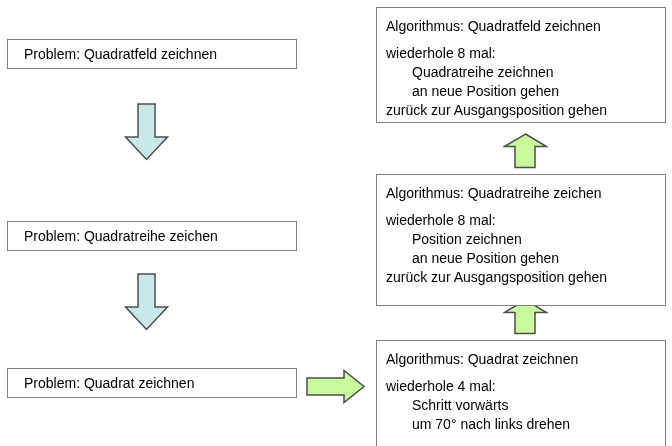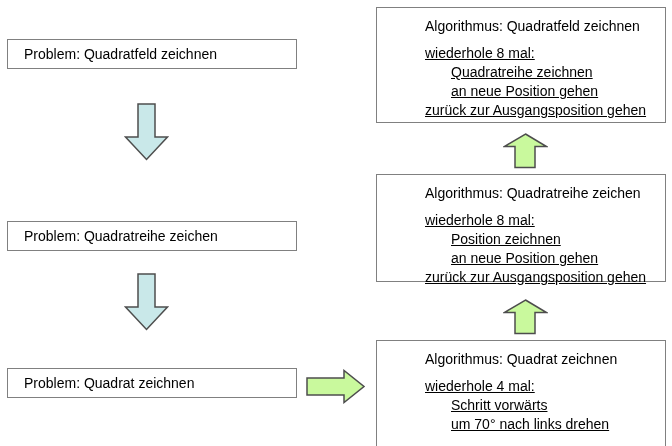--- a/index.html
+++ b/index.html
@@ -28,29 +28,27 @@
     left: 7px;
     width: 290px;
     height: 30px;
     display: flex;
     align-items: center;
     padding-left: 16px;
   }
   .algo-box {
     left: 376px;
     width: 290px;
-    padding-left: 39px;
   }
   .algo-title {
     padding: 10px 9px 0 9px;
     white-space: nowrap;
   }
   .algo-body {
     padding: 9px 9px 0 9px;
-    text-decoration: underline;
   }
   .algo-line {
     line-height: 19px;
     white-space: nowrap;
   }
   .algo-line.indent {
     padding-left: 26px;
   }
   .arrow {
     position: absolute;
@@ -114,21 +112,21 @@
   <div class="box algo-box" style="top:7px; height:116px;">
     <div class="algo-title">Algorithmus: Quadratfeld zeichnen</div>
     <div class="algo-body">
       <div class="algo-line">wiederhole 8 mal:</div>
       <div class="algo-line indent">Quadratreihe zeichnen</div>
       <div class="algo-line indent">an neue Position gehen</div>
       <div class="algo-line">zurück zur Ausgangsposition gehen</div>
     </div>
   </div>
 
-  <div class="box algo-box" style="top:174px; height:108px;">
+  <div class="box algo-box" style="top:174px; height:132px;">
     <div class="algo-title">Algorithmus: Quadratreihe zeichen</div>
     <div class="algo-body">
       <div class="algo-line">wiederhole 8 mal:</div>
       <div class="algo-line indent">Position zeichnen</div>
       <div class="algo-line indent">an neue Position gehen</div>
       <div class="algo-line">zurück zur Ausgangsposition gehen</div>
     </div>
   </div>
 
   <div class="box algo-box" style="top:340px; height:115px;">

